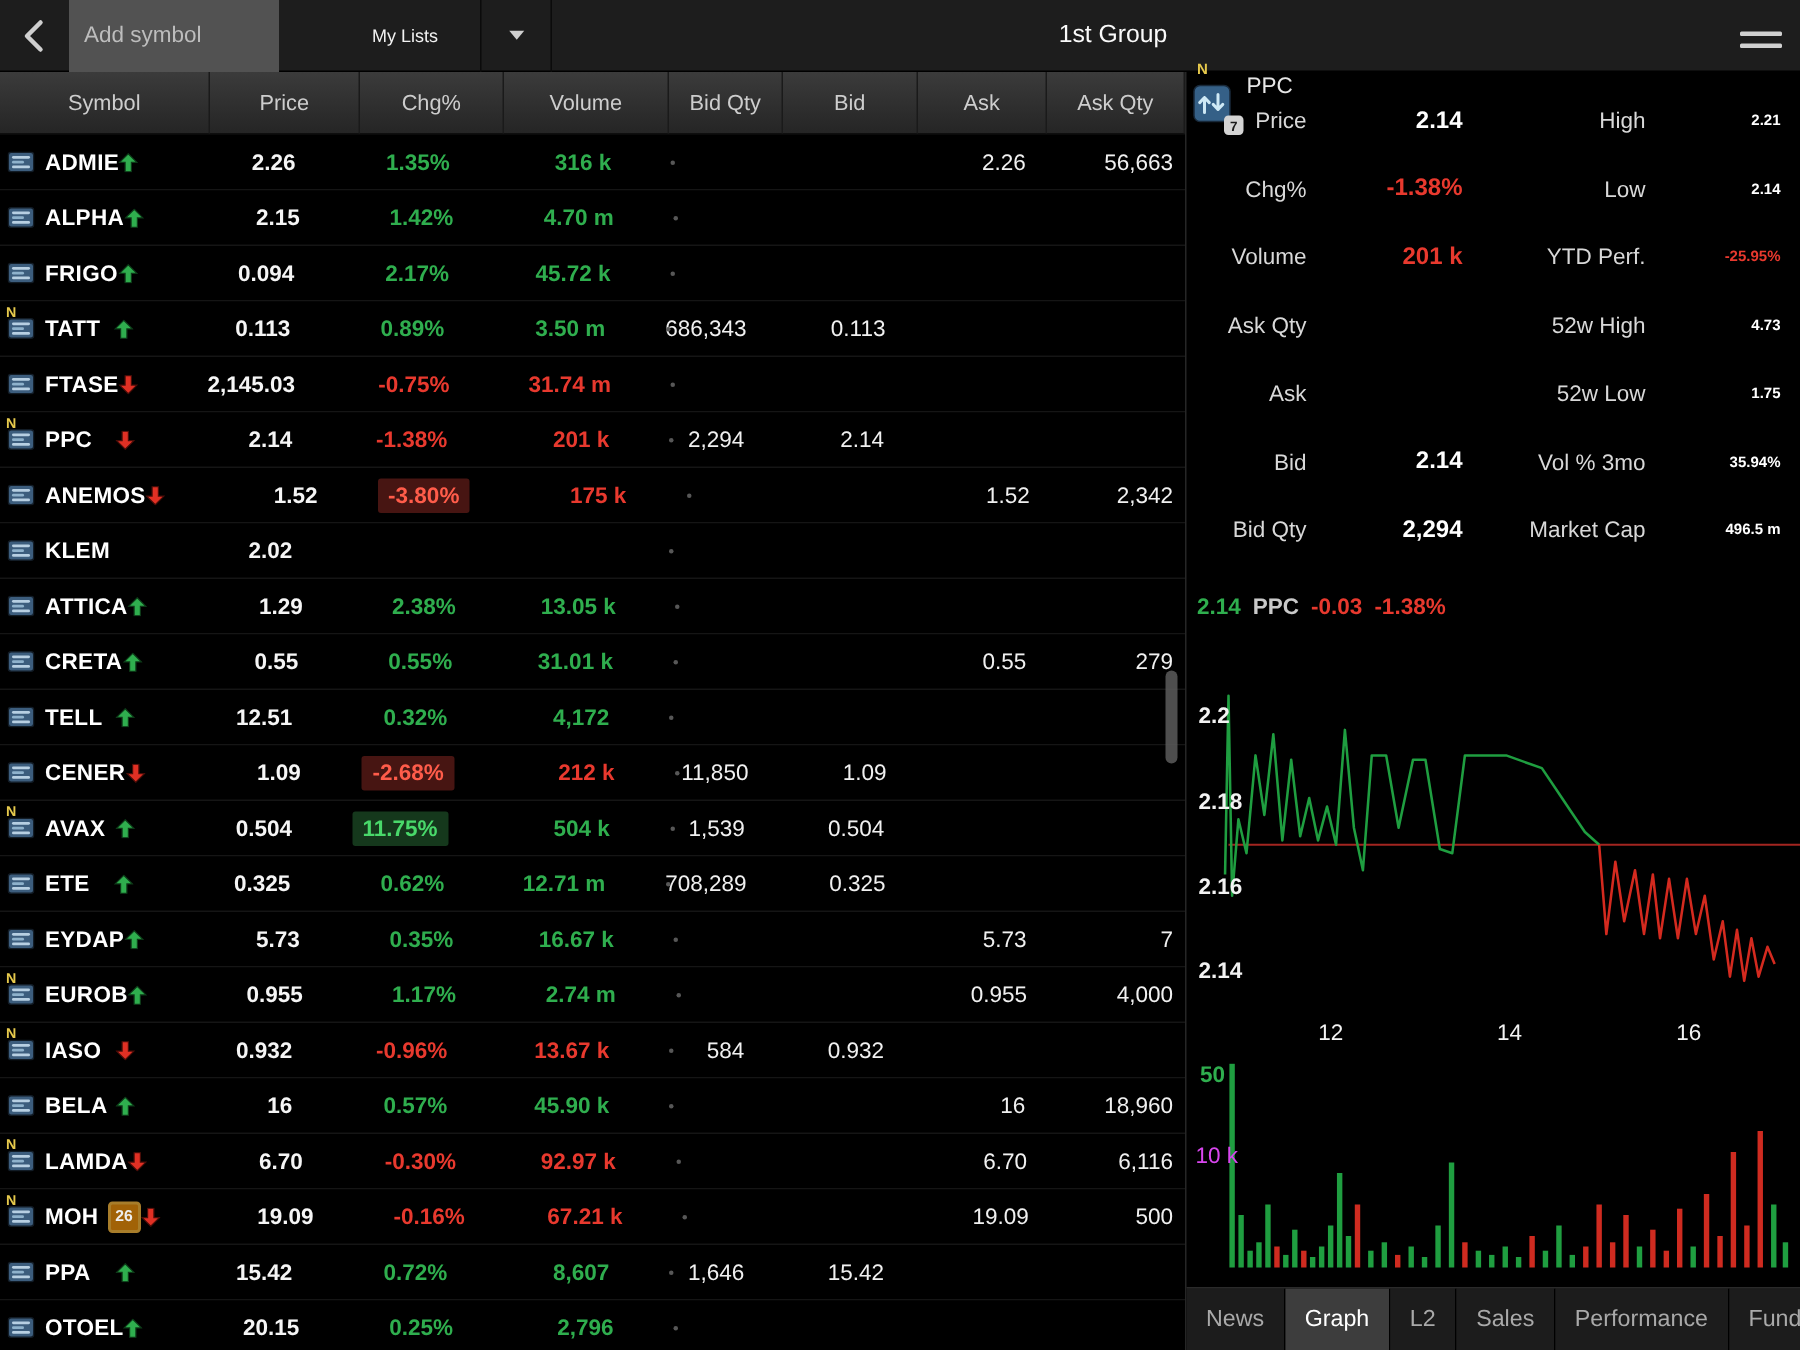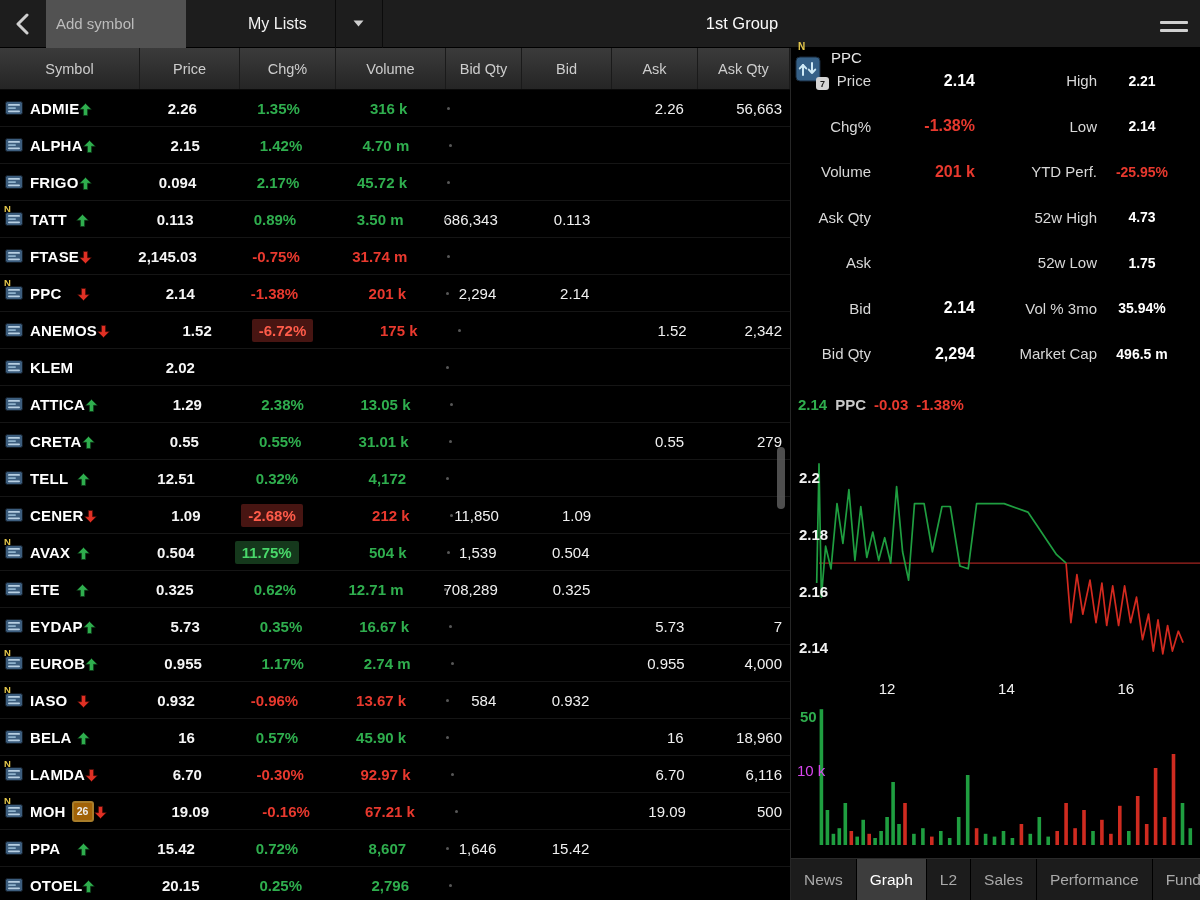--- a/index.html
+++ b/index.html
@@ -4,21 +4,21 @@
 <style>
   * { margin:0; padding:0; box-sizing:border-box; }
   html,body { width:1200px; height:900px; overflow:hidden; background:#000; font-family:"Liberation Sans",sans-serif; }
   #app { position:absolute; top:0; left:0; width:1200px; height:900px; background:#000; color:#eee; overflow:hidden; }
 
   
   .topbar { position:absolute; top:0; left:0; width:1200px; height:48px; background:#1d1d1d; display:flex; align-items:center; border-bottom:1px solid #000; z-index:5;}
   .back-btn { width:44px; height:48px; display:flex; align-items:center; justify-content:center; cursor:pointer;}
   .add-symbol { margin-left:2px; width:140px; height:48px; background:#525252; border:none; color:#ddd; font-size:15px; padding:0 10px; font-family:inherit; outline:none;}
   .add-symbol::placeholder { color:#bdbdbd; opacity:1; }
-  .mylists { margin-left:34px; font-size:16px; color:#f2f2f2; padding:3px 28px; height:48px; display:flex; align-items:center;}
+  .mylists { margin-left:34px; font-size:12px; color:#f2f2f2; padding:3px 28px; height:48px; display:flex; align-items:center;}
   .sep { width:1px; height:48px; background:#0b0b0b; }
   .dd-btn { width:46px; height:48px; display:flex; align-items:center; justify-content:center;}
   .topbar-title { position:absolute; left:642px; width:200px; text-align:center; font-size:16.5px; color:#fafafa;}
   .menu-btn { position:absolute; right:12px; top:16px; width:28px; cursor:pointer;}
   .menu-btn .bar { height:3px; background:#d0d0d0; margin:5px 0; border-radius:1px;}
 
   
   .thead { position:absolute; top:48px; left:0; width:790px; height:42px; background:linear-gradient(#3b3b3b,#252525); display:flex; border-bottom:1px solid #0a0a0a;}
   .th { display:flex; align-items:center; justify-content:center; color:#cdcdcd; font-size:14.5px; border-right:1px solid #1a1a1a; height:100%;}
   .tbody { position:absolute; top:90px; left:0; width:790px; height:814px; overflow:hidden;}
@@ -49,21 +49,21 @@
   .rpanel { position:absolute; left:790px; top:48px; width:410px; height:852px; background:#000; border-left:1px solid #262626;}
   .detail-nb { position:absolute; left:7px; top:-7px; color:#e6c94c; font-weight:bold; font-size:10px; z-index:6;}
   .detail-iconwrap { position:absolute; left:4px; top:8px; width:30px; height:32px;}
   .detail-icon-badge { position:absolute; right:-4px; bottom:-2px; width:13px; height:13px; background:#d4d4d4; color:#1a1a1a; font-size:9px; font-weight:bold; border-radius:3px; display:flex; align-items:center; justify-content:center;}
   .detail-sym { position:absolute; left:40px; top:1px; font-size:15px; color:#e6e6e6;}
   .stats { position:absolute; left:0; top:10px; width:410px;}
   .stat-row { display:flex; height:45.5px; align-items:center;}
   .sl1 { width:80px;  text-align:right; color:#d8d8d8; font-size:15px;}
   .sv1 { width:104px; text-align:right; font-size:16px; font-weight:bold; color:#fff;}
   .sl2 { width:122px; text-align:right; color:#d8d8d8; font-size:15px;}
-  .sv2 { width:96px;  text-align:center; font-size:14px; font-weight:bold; color:#fff; padding-right:6px;}
+  .sv2 { width:96px;  text-align:right; font-size:10px; font-weight:bold; color:#fff; padding-right:6px;}
   .tone-down { color:#e8392e !important; }
 
   .chart-head { position:absolute; left:7px; top:348px; display:flex; gap:8px; font-size:15px; font-weight:bold;}
   .ch-last { color:#2fae4e; }
   .ch-sym { color:#c9c9c9; }
   .ch-chg, .ch-pct { color:#e8392e; }
 
   .pricechart { position:absolute; left:0; top:372px; width:410px; height:258px;}
   .ylab { position:absolute; left:8px; color:#f2f2f2; font-size:15px; font-weight:bold;}
   .xaxis { position:absolute; left:0; top:632px; width:410px; height:18px;}
@@ -268,21 +268,21 @@
               <rect x="3" y="6.2" width="8" height="1.8" rx="0.9" fill="#8fb2cc"></rect>
               <rect x="3" y="9.4" width="12" height="1.8" rx="0.9" fill="#b7cfe2"></rect>
             </svg></span>
           <span class="sym-name">ANEMOS</span>
           <span class="arrow"><svg width="13" height="13" viewBox="0 0 13 13">
               <path d="M6.5 12.5 L12.3 6.7 H8.6 V0.5 H4.4 V6.7 H0.7 Z" fill="#e03024" stroke="#4a0d08" stroke-width="0.8"></path>
             </svg></span>
         </div>
         <div class="cell c-price">1.52</div>
         <div class="cell c-chg">
-          <span class="chg hl-down">-6.72%</span>
+          <span class="chg hl-down">-3.80%</span>
         </div>
         <div class="cell c-volume">175 k</div>
         <div class="cell c-bidqty">
           <span class="dot"></span>
         </div>
         <div class="cell c-bid"></div>
         <div class="cell c-ask">1.52</div>
         <div class="cell c-askqty">2,342</div>
       </div>
       <div class="trow none">

